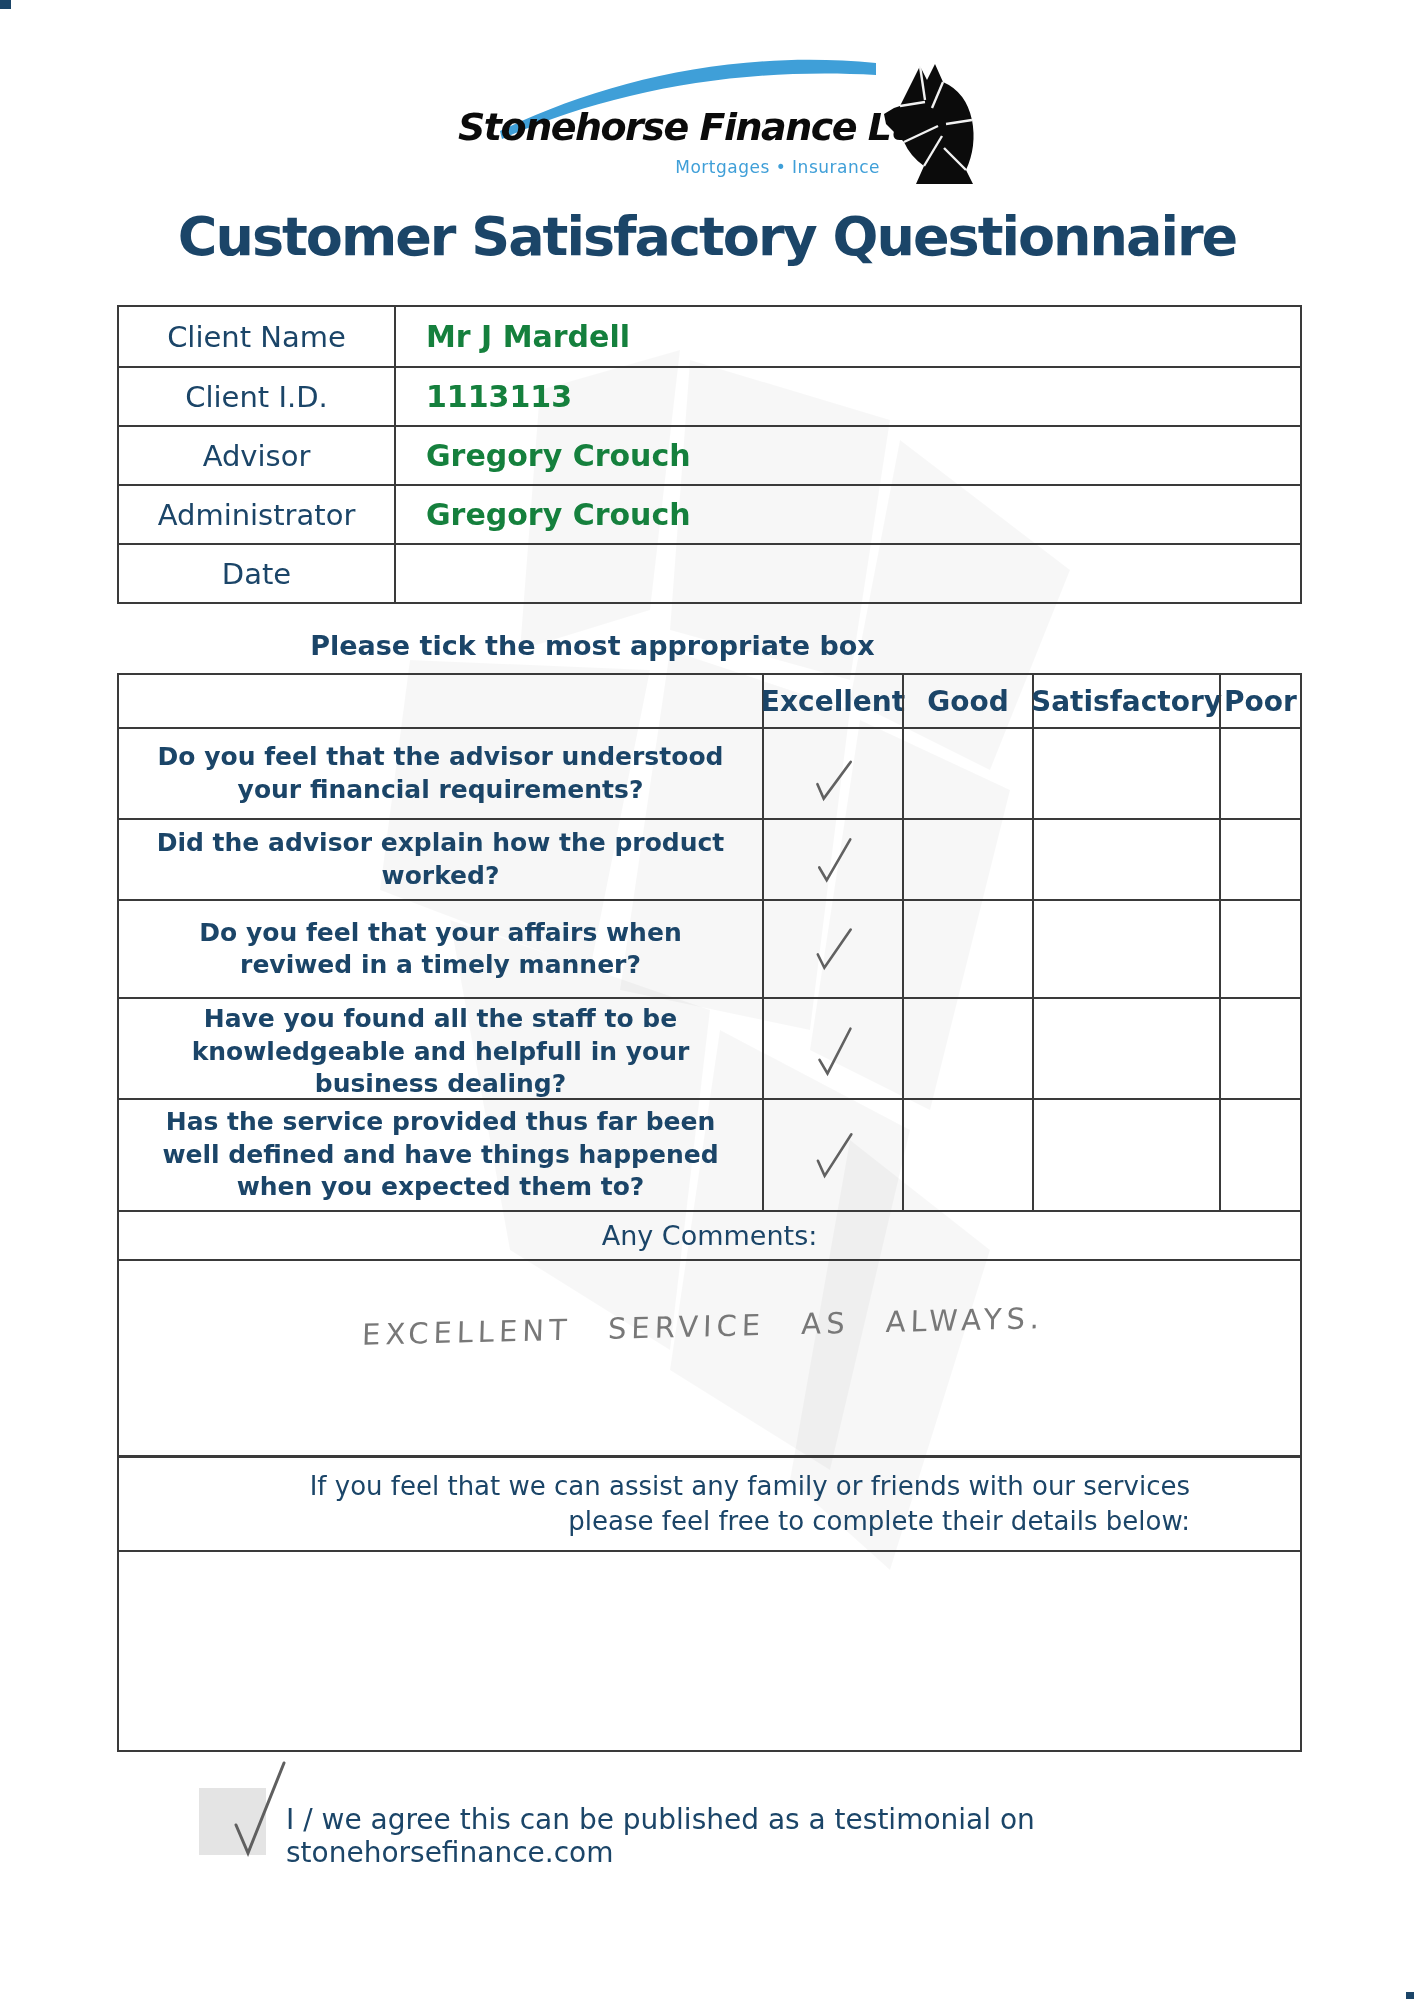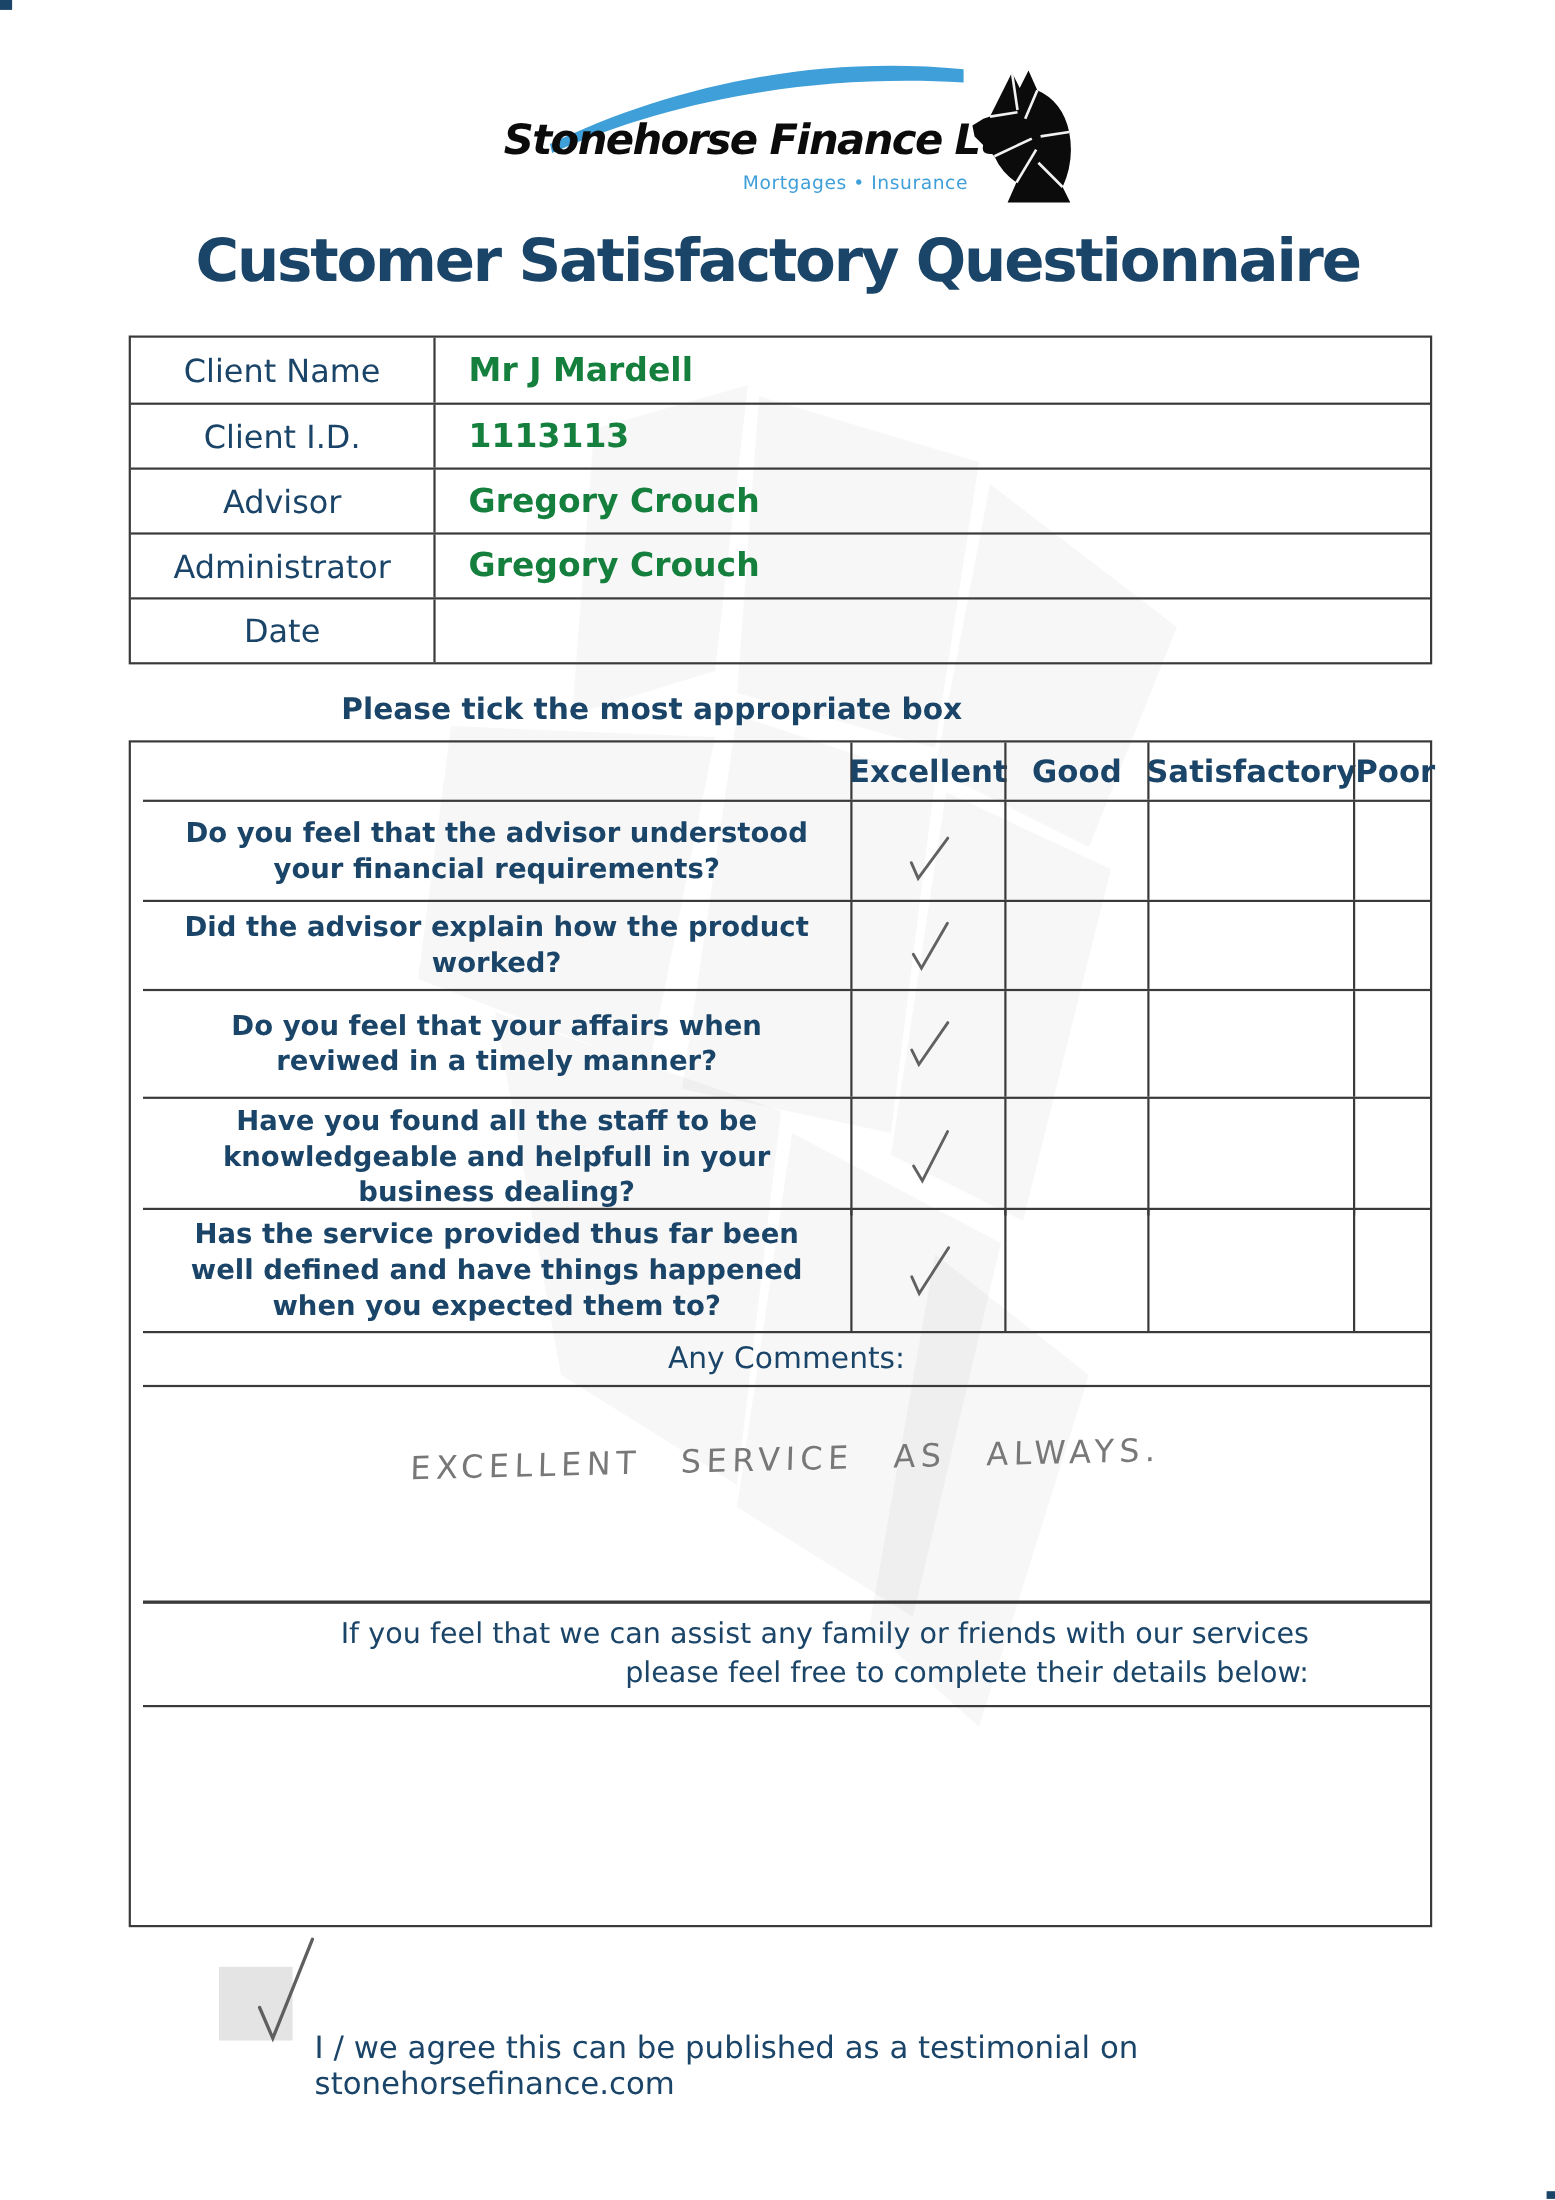--- a/index.html
+++ b/index.html
@@ -55,21 +55,21 @@
 
   
   .tick-instruction{
     position:absolute;left:0;top:630px;width:1185px;text-align:center;
     font-size:27px;font-weight:bold;color:#1b4568;z-index:1;
   }
 
   
   .main-table{
     position:absolute;left:117px;top:673px;width:1185px;
-    border:2px solid #3a3a3a;box-sizing:border-box;z-index:1;padding-left:11px;
+    border:2px solid #3a3a3a;box-sizing:border-box;z-index:1;
   }
   .grid-row{display:grid;grid-template-columns:643px 140px 130px 187px 1fr;box-sizing:border-box;}
   .grid-row > div{box-sizing:border-box;display:flex;align-items:center;justify-content:center;}
   .grid-row > div + div{border-left:2px solid #3a3a3a;}
   .hdr-row{height:52px;}
   .hdr-cell{font-size:28px;font-weight:bold;color:#1b4568;}
   .q-row{border-top:2px solid #3a3a3a;font-weight:bold;}
   .q-row .q-cell{
     font-size:25px;color:#1b4568;text-align:center;line-height:1.3;
     padding:4px 34px;
@@ -102,21 +102,21 @@
   .tick-5{transform:rotate(1deg);}
 
   
   .agree-box{
     position:absolute;left:199px;top:1788px;width:67px;height:67px;
     background:#e4e4e4;z-index:1;
   }
   .agree-tick{position:absolute;left:222px;top:1757px;z-index:2;}
   .agree-label{
     position:absolute;left:286px;top:1803px;width:1000px;
-    font-size:28px;color:#1b4568;z-index:1;margin-top:42px;
+    font-size:28px;color:#1b4568;z-index:1;
   }
 </style>
 </head>
 <body>
 
 <div class="page">
 
   <div class="corner-mark corner-tl"></div>
   <div class="corner-mark corner-br"></div>
 

